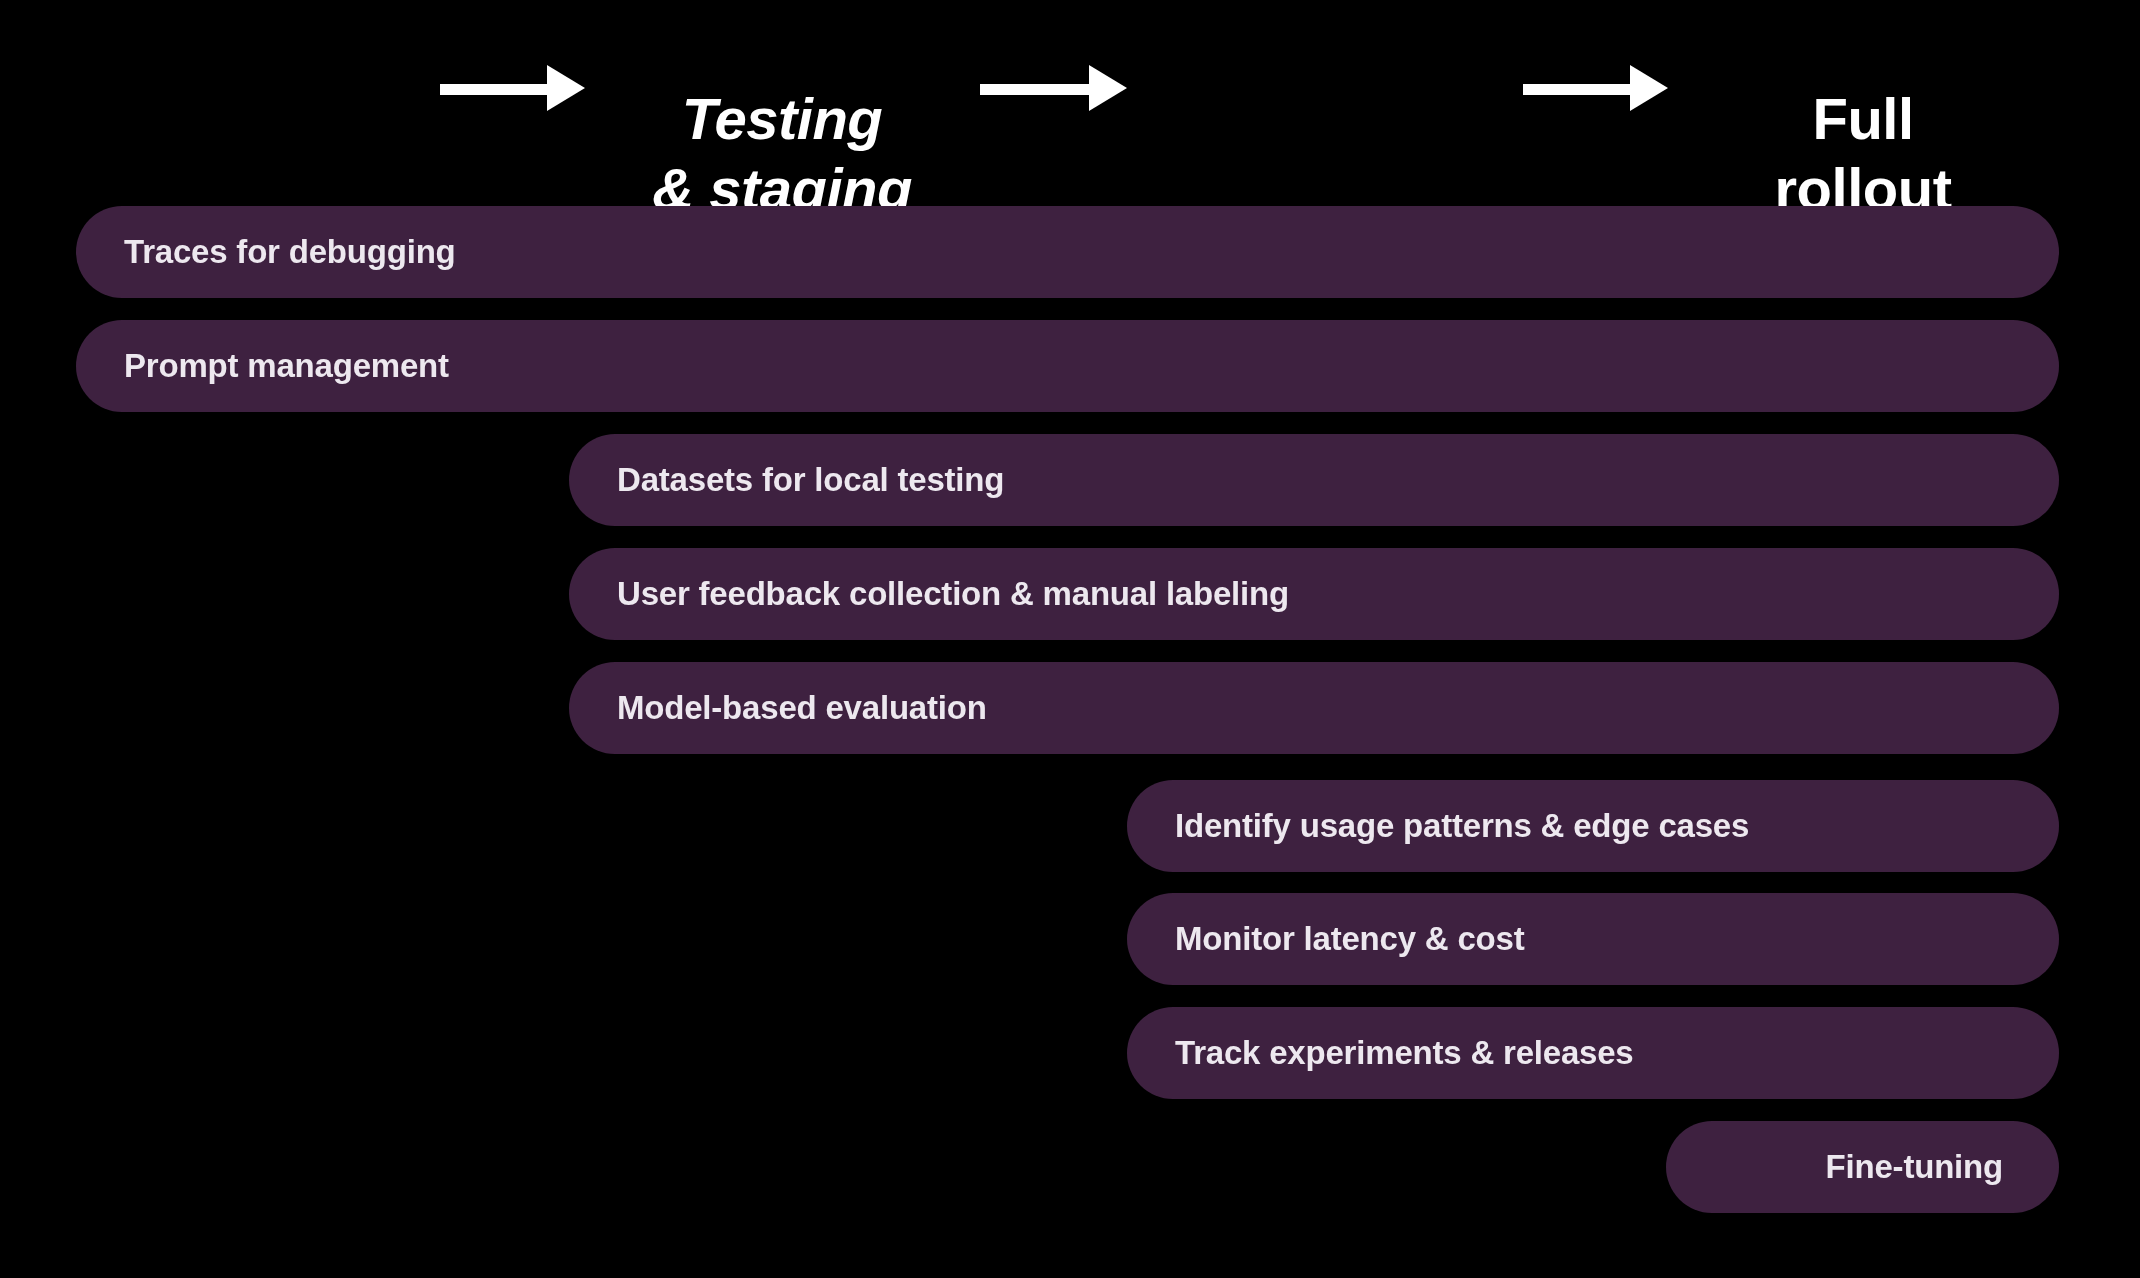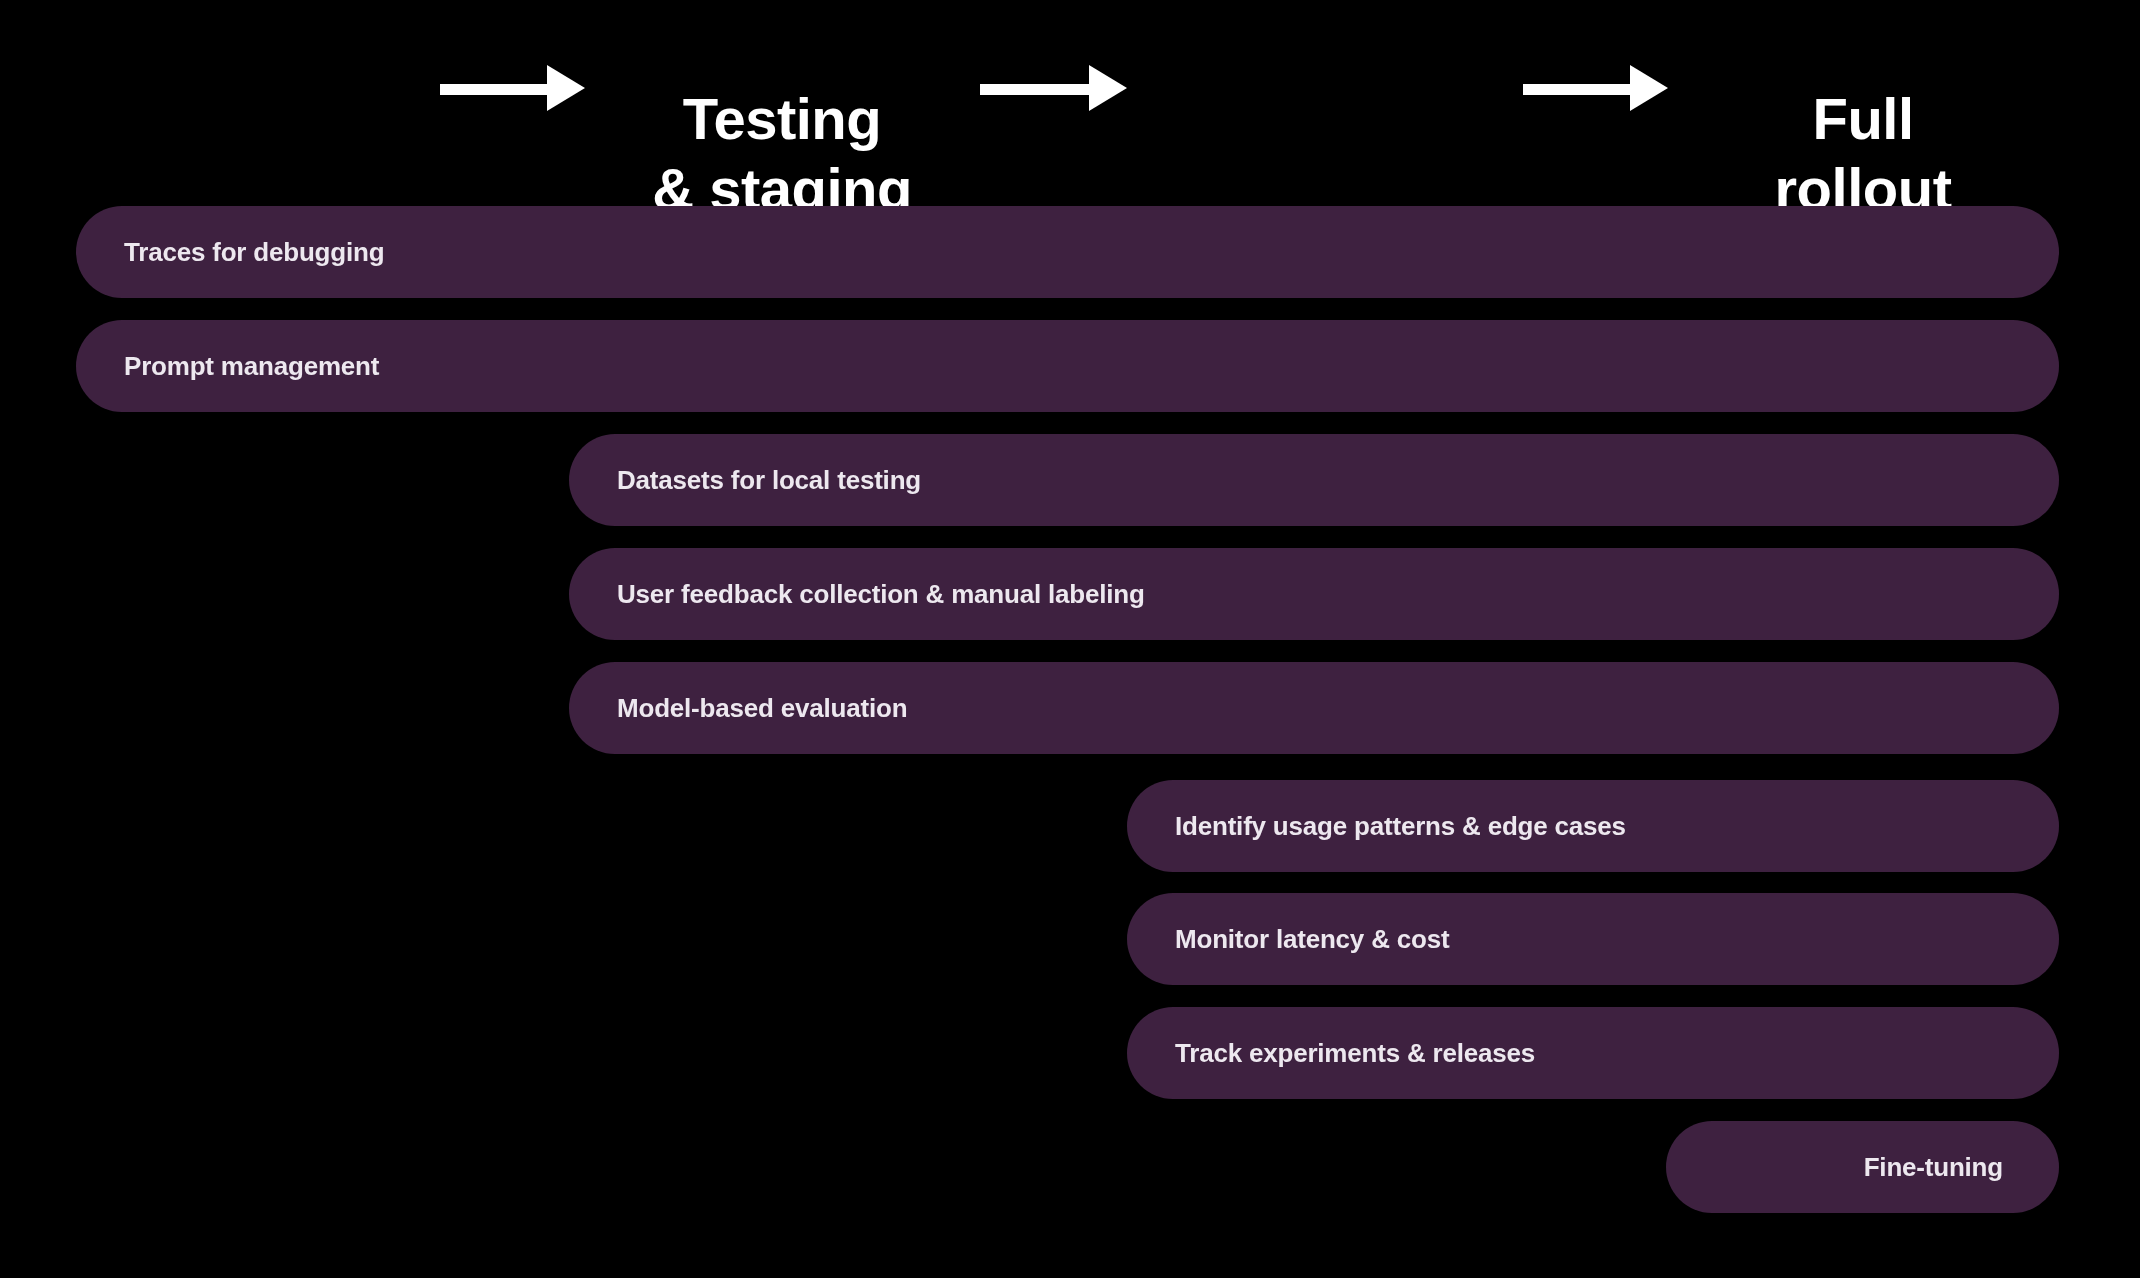--- a/index.html
+++ b/index.html
@@ -60,41 +60,41 @@
     position: absolute;
     height: 92px;
     border-radius: 46px;
     background: #3E2140;
     display: flex;
     align-items: center;
     box-sizing: border-box;
   }
   .bar-label {
     color: #EDE8EF;
-    font-size: 26px;
+    font-size: 33px;
     font-weight: bold;
     letter-spacing: -0.2px;
     white-space: nowrap;
   }
   .bar.align-left .bar-label {
     padding-left: 48px;
   }
   .bar.align-right {
     justify-content: flex-end;
   }
   .bar.align-right .bar-label {
     padding-right: 56px;
   }
 </style>
 </head>
 <body>
 
 <div id="canvas">
 
-  <div class="stage-header" style="left:572px;">
+  <div class="stage-header" style="left:572px;font-style:italic;">
     <span>Testing
 &amp; staging</span>
   </div>
   <div class="stage-header" style="left:1653px;">
     <span>Full
 rollout</span>
   </div>
 
   <div class="arrow" style="left:440px; top:65px; width:145px;">
     <div class="shaft" style="width:110px;"></div>

